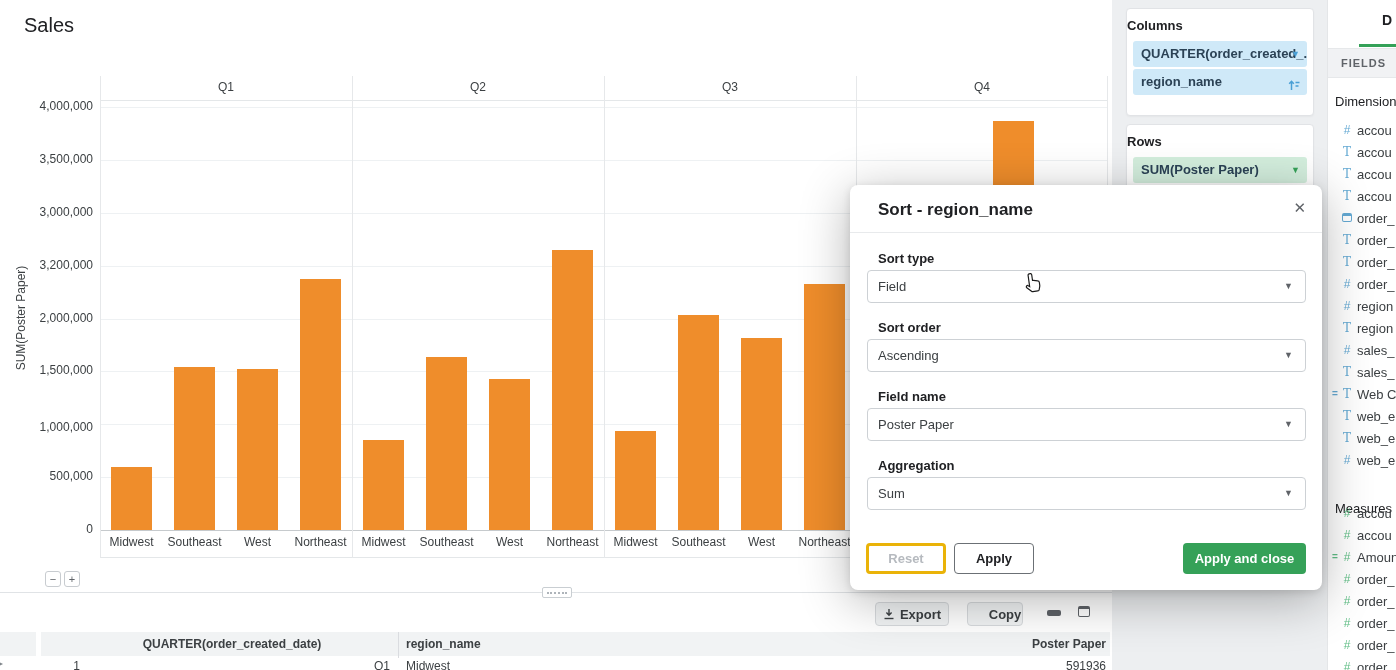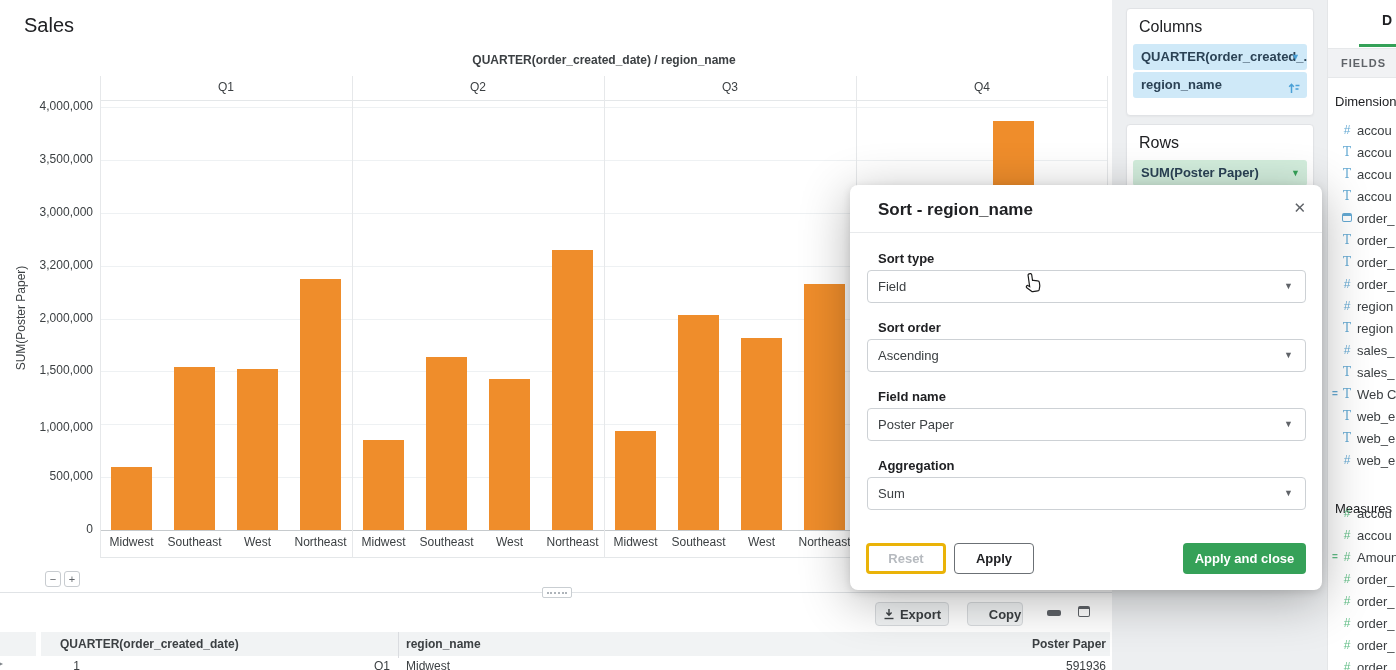--- a/index.html
+++ b/index.html
@@ -44,21 +44,21 @@
   .th{position:absolute;top:5px;font-size:12px;font-weight:700;color:#3c4043;}
   .td{position:absolute;top:1px;font-size:12px;color:#3c4043;}
   #col-divider{left:398px;top:632px;width:1px;height:38px;background:#dadce0;}
   #tbl-row1{left:0;top:658px;width:1110px;height:12px;background:#fff;}
   #row-expander{position:absolute;left:-1px;top:1px;font-size:8px;color:#80868b;}
 
   
   #shelf-bg{left:1112px;top:0;width:215px;height:670px;background:#edeff1;}
   .card{position:absolute;left:14px;width:188px;background:#fff;border:1px solid #e1e3e6;border-radius:4px;
         box-sizing:border-box;box-shadow:0 1px 2px rgba(0,0,0,.04);}
-  .card-title{margin:9px 0 8px 12px;font-size:16px;font-weight:400;color:#202124;}
+  .card-title{margin:9px 0 8px 0;font-size:13px;font-weight:700;color:#202124;}
   .pill{position:relative;margin:2px 6px 0 6px;height:26px;border-radius:3px;font-size:13px;font-weight:600;color:#2b4255;
         line-height:26px;padding-left:8px;box-sizing:border-box;white-space:nowrap;overflow:hidden;}
   .pill.blue{background:#cfe9f8;}
   .pill.green{background:#d3eedd;}
   .pill .caret{position:absolute;right:7px;top:0;font-size:9px;}
   .pill.blue .caret{color:#4aa0d6;}
   .pill.green .caret{color:#35a158;}
   .pill .sorticon{position:absolute;right:6px;top:6px;}
 
   
@@ -95,21 +95,20 @@
   #btn-applyclose{left:333px;width:123px;border:none;background:#35a158;color:#fff;}
   #cursor{left:1022px;top:271px;z-index:60;pointer-events:none;}
 </style>
 </head>
 <body>
 
 <div id="page">
 
   <div id="canvas" class="abs">
     <div id="sheet-title" class="abs">Sales</div>
-    <div id="chart-title" class="abs">QUARTER(order_created_date) / region_name</div>
     <div id="yaxis-title" class="abs">SUM(Poster Paper)</div>
     <div id="yaxis-labels">
         <div class="ytick abs" style="top:522px;">0</div>
         <div class="ytick abs" style="top:469px;">500,000</div>
         <div class="ytick abs" style="top:420px;">1,000,000</div>
         <div class="ytick abs" style="top:363px;">1,500,000</div>
         <div class="ytick abs" style="top:311px;">2,000,000</div>
         <div class="ytick abs" style="top:258px;">3,200,000</div>
         <div class="ytick abs" style="top:205px;">3,000,000</div>
         <div class="ytick abs" style="top:152px;">3,500,000</div>
@@ -183,21 +182,21 @@
       <span>Export</span>
     </div>
     <div id="btn-copy" class="toolbtn">
       <span>Copy</span>
     </div>
     <div id="icon-minimize" class="abs"></div>
     <div id="icon-maximize" class="abs"></div>
 
     <div id="tbl-header-corner" class="abs"></div>
     <div id="tbl-header-main" class="abs">
-      <span class="th" style="left:19px;width:330px;text-align:left;">QUARTER(order_created_date)</span>
+      <span class="th" style="left:26px;width:330px;text-align:center;">QUARTER(order_created_date)</span>
       <span class="th" style="left:365px;">region_name</span>
       <span class="th" style="left:759px;width:306px;text-align:right;">Poster Paper</span>
     </div>
     <div id="col-divider" class="abs"></div>
     <div id="tbl-row1" class="abs">
       <span id="row-expander">▸</span>
       <span class="td" style="left:40px;width:40px;text-align:right;">1</span>
       <span class="td" style="left:60px;width:330px;text-align:right;">Q1</span>
       <span class="td" style="left:406px;">Midwest</span>
       <span class="td" style="left:800px;width:306px;text-align:right;">591936</span>

